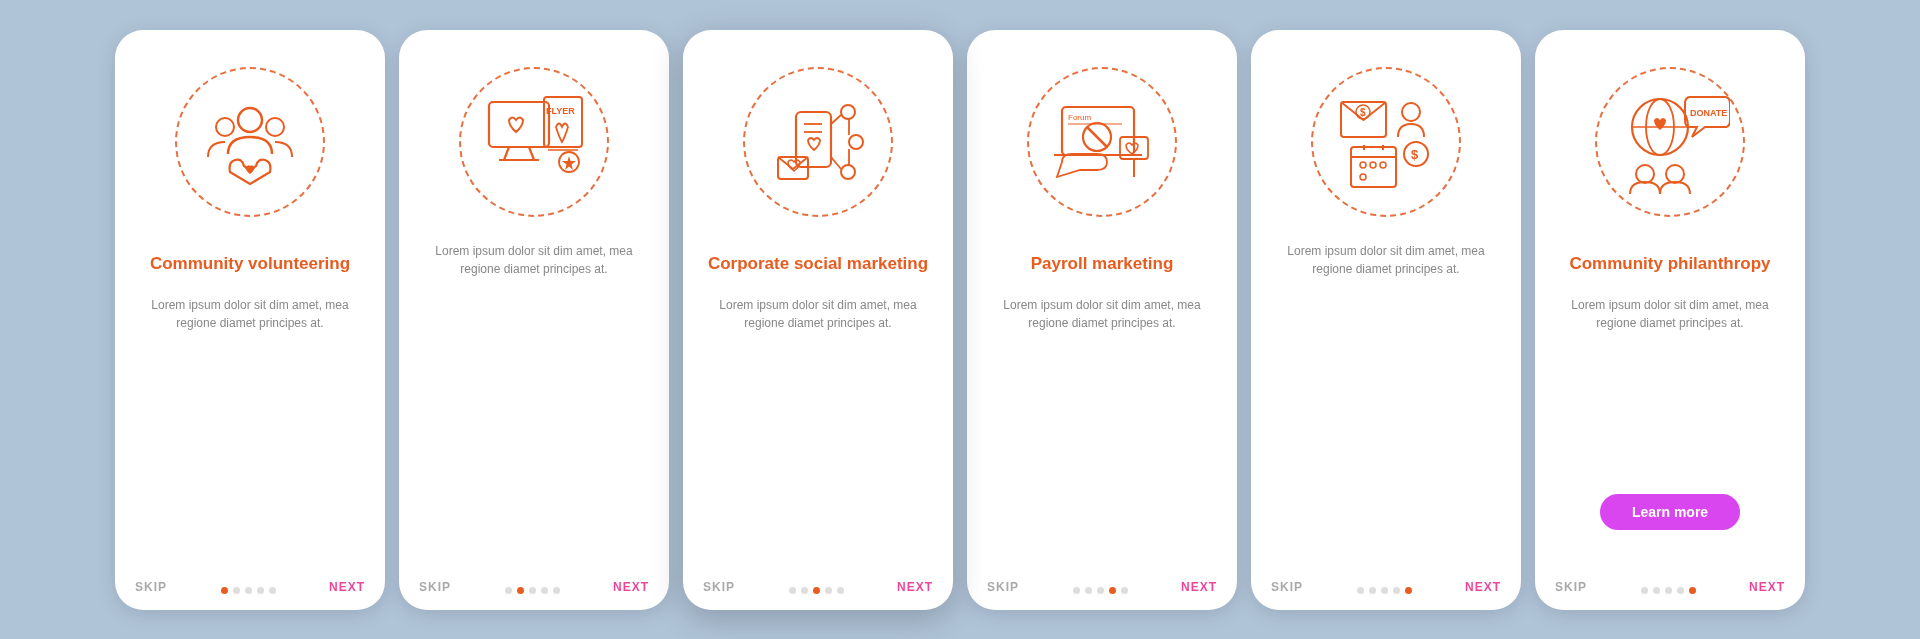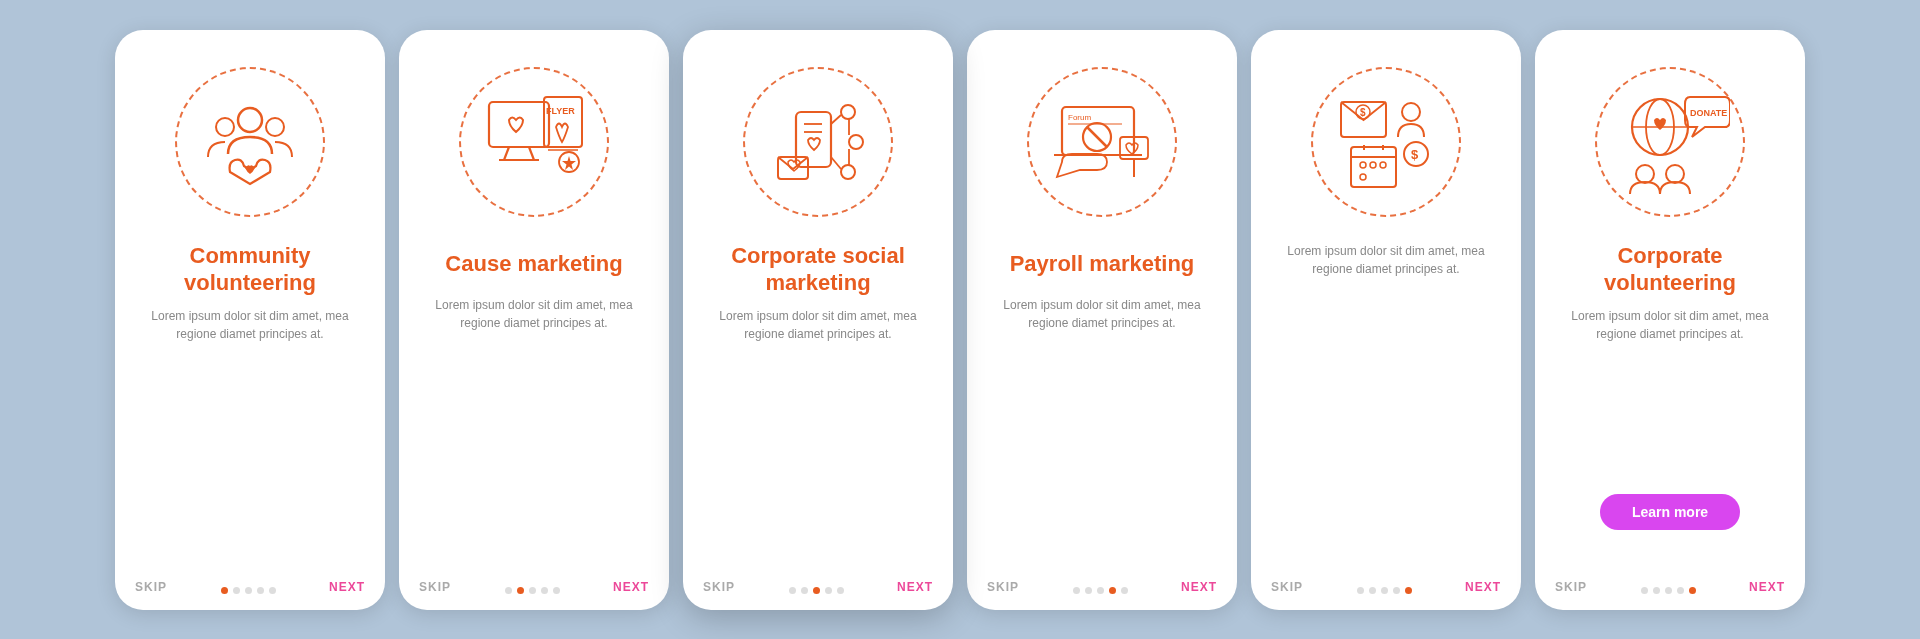--- a/index.html
+++ b/index.html
@@ -47,21 +47,21 @@
       position: absolute;
       width: 150px;
       height: 150px;
       border-radius: 50%;
       border: 2.5px dashed #e87040;
       top: 50%;
       left: 50%;
       transform: translate(-50%, -50%);
     }
     .card-title {
-      font-size: 22px;
+      font-size: 17px;
       font-weight: 700;
       color: #e85c20;
       text-align: center;
       margin-bottom: 10px;
       line-height: 1.25;
       min-height: 44px;
       display: flex;
       align-items: center;
       justify-content: center;
     }
@@ -181,21 +181,20 @@
         <text x="72" y="32" font-size="9" fill="#e85c20" font-weight="bold">FLYER</text>
 
         <path d="M82 45 Q85 38 88 45 Q91 38 94 45 Q91 55 88 60 Q85 55 82 45Z" stroke="#e85c20" stroke-width="1.8" fill="none"></path>
 
         <line x1="74" y1="68" x2="104" y2="68" stroke="#e85c20" stroke-width="1.5"></line>
 
         <circle cx="95" cy="80" r="10" stroke="#e85c20" stroke-width="1.8" fill="none"></circle>
         <path d="M95 74 L96.5 79 L102 79 L97.5 82.5 L99 88 L95 84.5 L91 88 L92.5 82.5 L88 79 L93.5 79 Z" fill="#e85c20"></path>
       </svg>
     </div>
-    <div class="card-title">Cause marketing</div>
     <div class="card-body">Lorem ipsum dolor sit dim amet, mea regione diamet principes at.</div>
     <div class="nav-row">
       <span class="nav-skip">SKIP</span>
       <div class="nav-dots">
         <div class="dot"></div>
         <div class="dot active"></div>
         <div class="dot"></div>
         <div class="dot"></div>
         <div class="dot"></div>
       </div>
@@ -333,21 +332,21 @@
 
         <path d="M80 15 L115 15 Q120 15 120 22 L120 38 Q120 45 115 45 L95 45 L82 55 L87 45 L80 45 Q75 45 75 38 L75 22 Q75 15 80 15Z" stroke="#e85c20" stroke-width="2" fill="none"></path>
         <text x="80" y="34" font-size="9" fill="#e85c20" font-weight="bold">DONATE</text>
 
         <circle cx="35" cy="92" r="9" stroke="#e85c20" stroke-width="2" fill="none"></circle>
         <path d="M20 112 Q20 100 35 100 Q50 100 50 112" stroke="#e85c20" stroke-width="2" fill="none"></path>
         <circle cx="65" cy="92" r="9" stroke="#e85c20" stroke-width="2" fill="none"></circle>
         <path d="M50 112 Q50 100 65 100 Q80 100 80 112" stroke="#e85c20" stroke-width="2" fill="none"></path>
       </svg>
     </div>
-    <div class="card-title">Corporate volunteering</div>
+    <div class="card-title">Community philanthropy</div>
     <div class="card-body">Lorem ipsum dolor sit dim amet, mea regione diamet principes at.</div>
     <button class="learn-more-btn">Learn more</button>
     <div class="nav-row">
       <span class="nav-skip">SKIP</span>
       <div class="nav-dots">
         <div class="dot"></div>
         <div class="dot"></div>
         <div class="dot"></div>
         <div class="dot"></div>
         <div class="dot active"></div>

